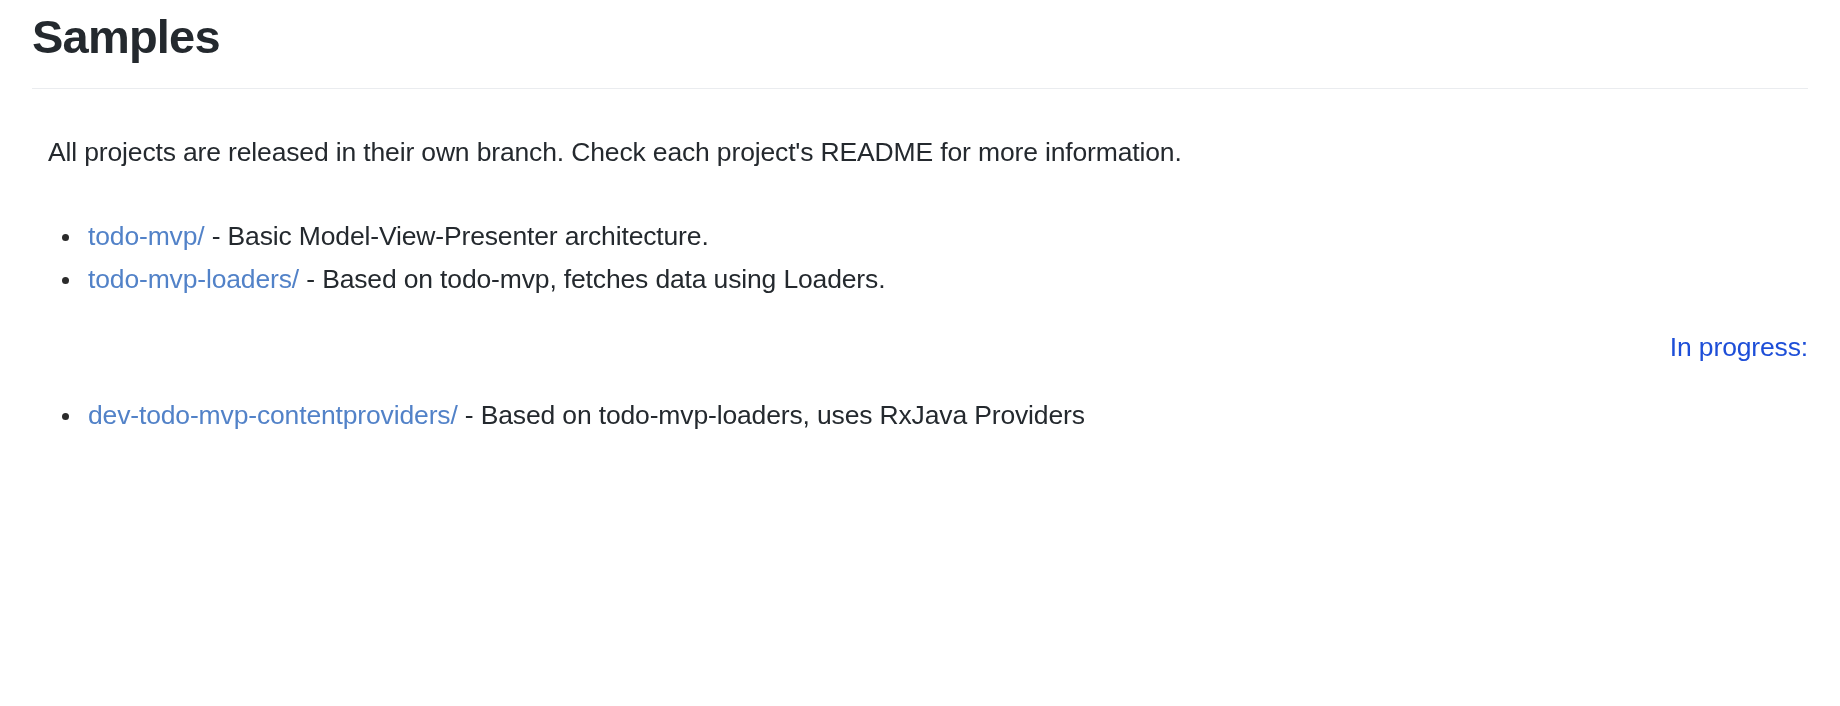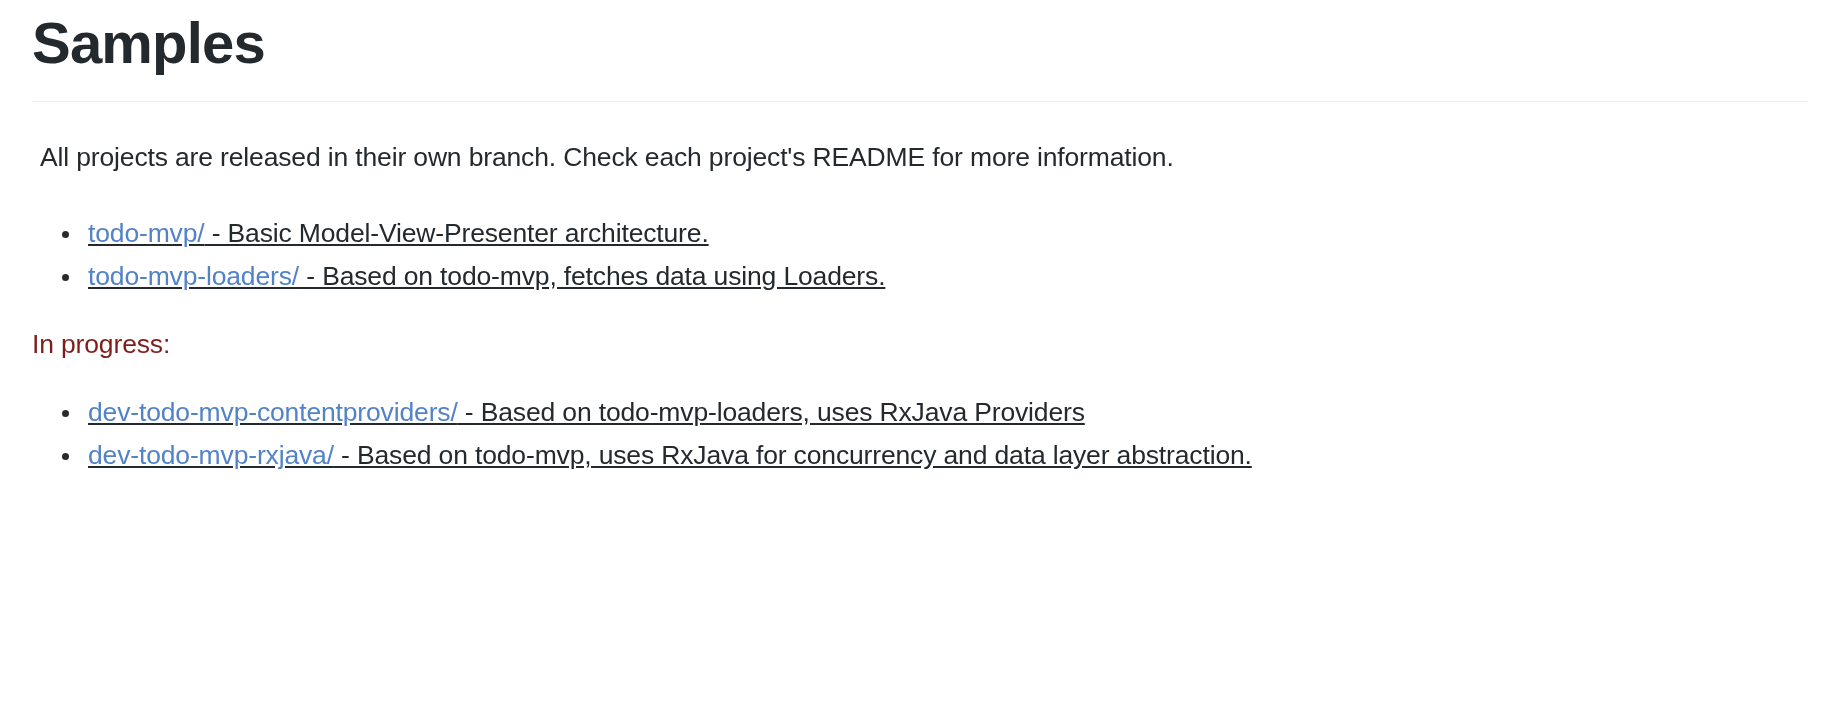--- a/index.html
+++ b/index.html
@@ -13,58 +13,57 @@
     font-family: "Liberation Sans", sans-serif;
     color: #24292e;
     overflow: hidden;
     -webkit-font-smoothing: antialiased;
   }
   .page {
     padding: 0 32px;
     box-sizing: border-box;
   }
   .page-title {
-    font-size: 58px;
+    font-size: 47px;
     font-weight: bold;
     line-height: 1.15;
     letter-spacing: -0.8px;
     color: #24292e;
     margin: 0;
     padding-top: 10px;
   }
   .title-rule {
     height: 1px;
     background: #eaecef;
     margin-top: 24px;
     margin-bottom: 0;
     border: 0;
   }
   .para {
     font-size: 26.5px;
     line-height: 1.55;
     color: #24292e;
-    margin: 8px;
+    margin: 16px;
     padding-top: 27px;
     letter-spacing: -0.15px;
   }
   .bullet-list {
     list-style: none;
     margin: 0;
     padding: 0;
     padding-top: 26px;
   }
   .bullet-list li {
     font-size: 26.5px;
     line-height: 43px;
     color: #24292e;
     position: relative;
     padding-left: 56px;
     letter-spacing: -0.15px;
     white-space: nowrap;
-    text-decoration: underline;
   }
   .bullet-dot {
     position: absolute;
     left: 30px;
     top: 19px;
     width: 7px;
     height: 7px;
     background: #2b2b2b;
     border-radius: 50%;
   }
@@ -72,24 +71,25 @@
     color: #5282c8;
     text-decoration: none;
     cursor: pointer;
   }
   .desc-text {
     color: #24292e;
   }
   .section-label {
     font-size: 26.5px;
     line-height: 1.55;
-    color: #7f1d1d;
+    color: #1d4ed8;
     margin: 0;
     padding-top: 26px;
     letter-spacing: -0.15px;
+    text-align: right;
   }
 </style>
 </head>
 <body>
 
 <div class="page">
 
   <h1 class="page-title">Samples</h1>
 
   <hr class="title-rule">
@@ -107,19 +107,15 @@
     </li>
   </ul>
 
   <p class="section-label">In progress:</p>
 
   <ul class="bullet-list">
     <li>
       <span class="bullet-dot"></span>
       <a class="repo-link" href="#">dev-todo-mvp-contentproviders/</a><span class="desc-text"> - Based on todo-mvp-loaders, uses RxJava Providers</span>
     </li>
-    <li>
-      <span class="bullet-dot"></span>
-      <a class="repo-link" href="#">dev-todo-mvp-rxjava/</a><span class="desc-text"> - Based on todo-mvp, uses RxJava for concurrency and data layer abstraction.</span>
-    </li>
   </ul>
 
 </div>
 
 </body></html>

